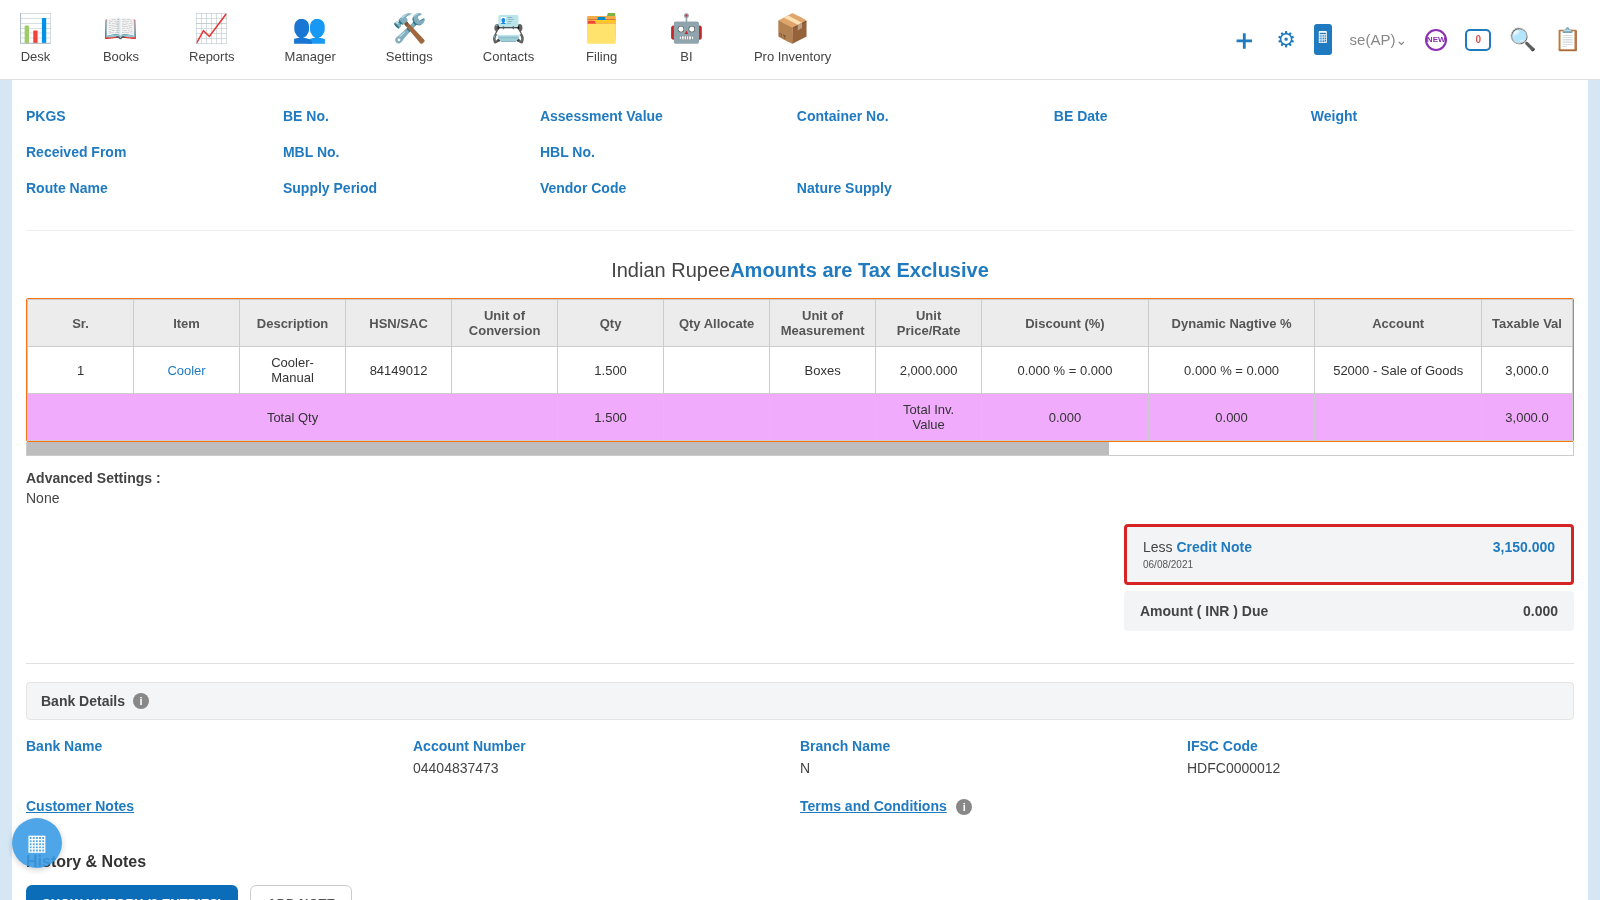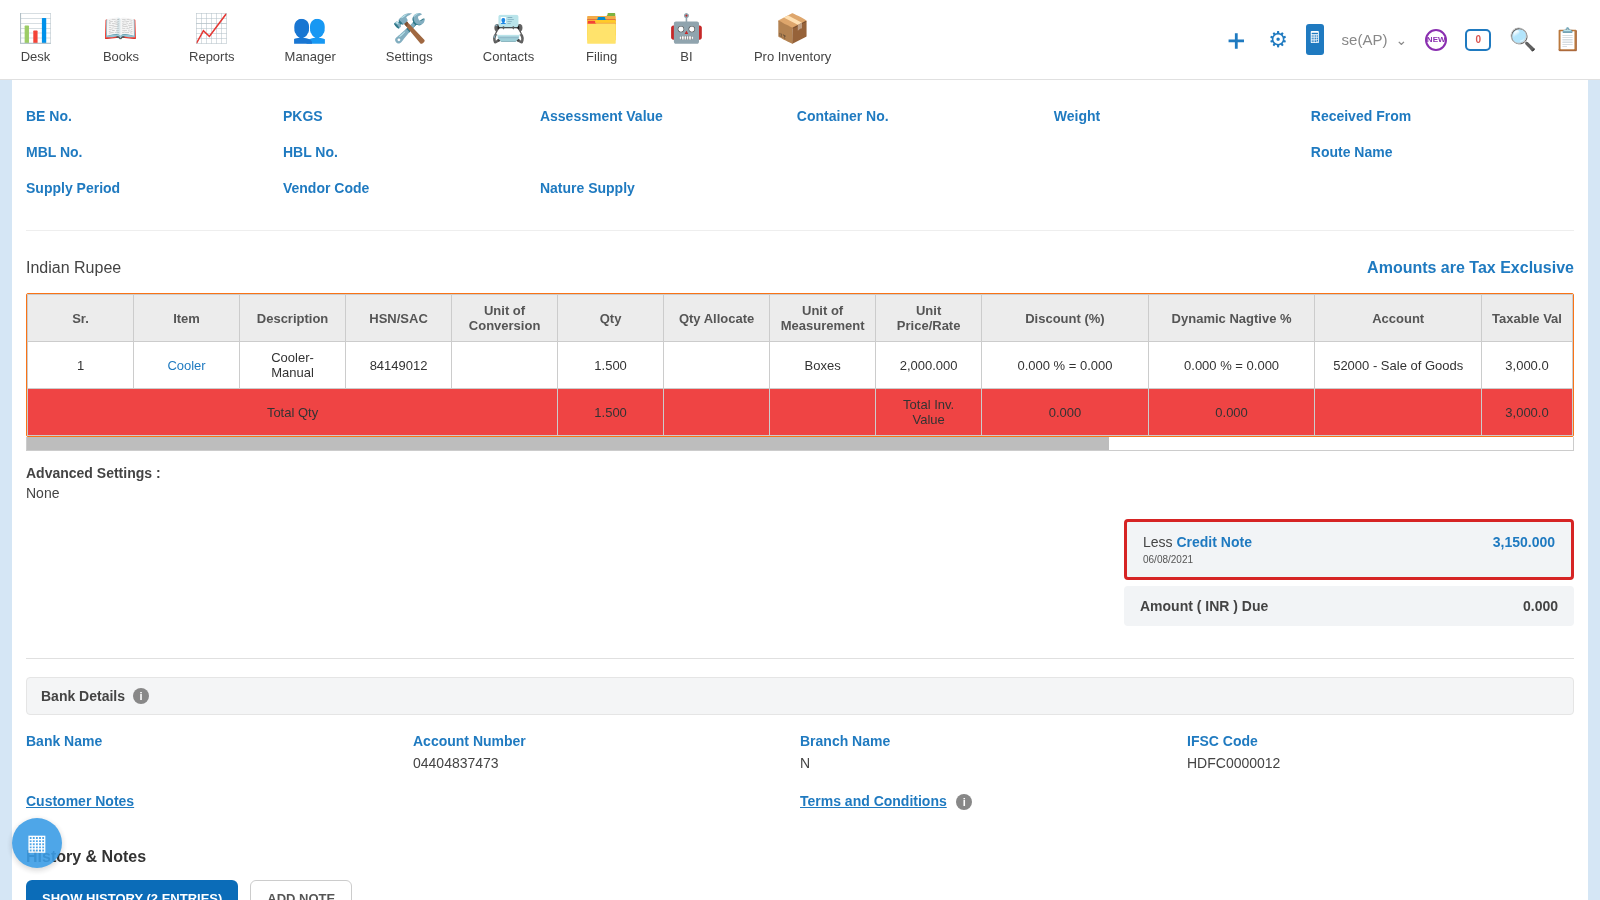--- a/index.html
+++ b/index.html
@@ -20,21 +20,21 @@
 }
 .nav-items { display: flex; gap: 50px; }
 .nav-item {
   display: flex; flex-direction: column; align-items: center;
   color: #2b6aa0; cursor: pointer; font-size: 13px;
 }
 .nav-item .icon { font-size: 28px; line-height: 1; margin-bottom: 6px; color:#1d6fb8;}
 .nav-item span.lbl { color:#444; font-weight:500;}
 .top-right { margin-left: auto; display:flex; align-items:center; gap:18px; }
 .top-right .ticon { font-size:22px; color:#1f7ac0; cursor:pointer; }
-.user-chip { display:flex; align-items:center; gap:8px; color:#888; font-size:15px;}
+.user-chip { display:flex; align-items:center; color:#888; font-size:15px;}
 .chevd { font-size:14px; color:#888;}
 .badge-new { width:22px;height:22px;border:2px solid #8a2fb0;border-radius:50%;display:inline-flex;align-items:center;justify-content:center;font-size:8px;color:#8a2fb0;font-weight:bold;}
 .notif { position:relative; }
 .notif .bubble { width:26px;height:22px;border:2px solid #1f7ac0;border-radius:5px;display:inline-flex;align-items:center;justify-content:center;font-size:10px;color:#d9534f;font-weight:bold;}
 
 .content {
   background:#fff;
   margin: 0 12px;
   padding: 18px 14px 0 14px;
 }
@@ -46,42 +46,42 @@
   flex: 0 0 16.6%;
   padding: 10px 0;
   color:#1f7ac0;
   font-weight:600;
   font-size:14px;
 }
 
 .sep { border-top:1px solid #eee; margin: 12px 0 24px 0;}
 
 .row-header {
-  display:flex; justify-content:space-between; align-items:center;
+  display:flex; justify-content:center; align-items:center;
   padding: 4px 0 16px 0;
-  color:#444; font-size:16px;
+  color:#444; font-size:20px;
 }
 .tax-excl { color:#1f7ac0; font-weight:600;}
 
 .table-wrap { overflow-x:hidden; position:relative; border:1px solid #f97316; border-radius:2px;}
 table.data { border-collapse:collapse; width:100%; table-layout:fixed; }
 table.data th, table.data td {
   border:1px solid #ccc;
   padding:8px 10px;
   font-size:13px;
   text-align:center;
   vertical-align:middle;
   overflow:hidden;
   white-space:normal;
 }
 table.data th { background:#ececec; font-weight:600; color:#555; }
 td.left { text-align:left;}
 td.right, th.right { text-align:right;}
 .item-link { color:#1f7ac0; }
-tr.totals td { background:#ef4444; font-weight:500;margin-top:25px;}
+tr.totals td { background:#f0abfc; font-weight:500;margin-top:25px;}
 
 .hscroll-track { height:14px; background:#fff; border:1px solid #ccc; border-top:none; position:relative;}
 .hscroll-thumb { position:absolute; left:0; top:0; height:100%; width:70%; background:#bdbdbd;}
 
 .adv { padding:14px 0 4px 0; font-size:14px; color:#444; font-weight:600;}
 .adv-val { font-size:14px; color:#444; }
 
 .summary-wrap { display:flex; justify-content:flex-end; margin-top:18px;}
 .summary-box { width:450px; }
 .summary-row {
@@ -191,24 +191,25 @@
     <span class="badge-new">NEW</span>
     <span class="notif"><span class="bubble">0</span></span>
     <span class="ticon">🔍</span>
     <span class="ticon">📋</span>
   </div>
 </div>
 
 <div class="content">
 
   <div class="field-grid">
+    <div class="field-cell">PKGS</div>
     <div class="field-cell">BE No.</div>
-    <div class="field-cell">PKGS</div>
     <div class="field-cell">Assessment Value</div>
     <div class="field-cell">Container No.</div>
+    <div class="field-cell">BE Date</div>
     <div class="field-cell">Weight</div>
 
     <div class="field-cell">Received From</div>
     <div class="field-cell">MBL No.</div>
     <div class="field-cell">HBL No.</div>
     <div class="field-cell"></div>
     <div class="field-cell"></div>
     <div class="field-cell"></div>
 
     <div class="field-cell">Route Name</div>

